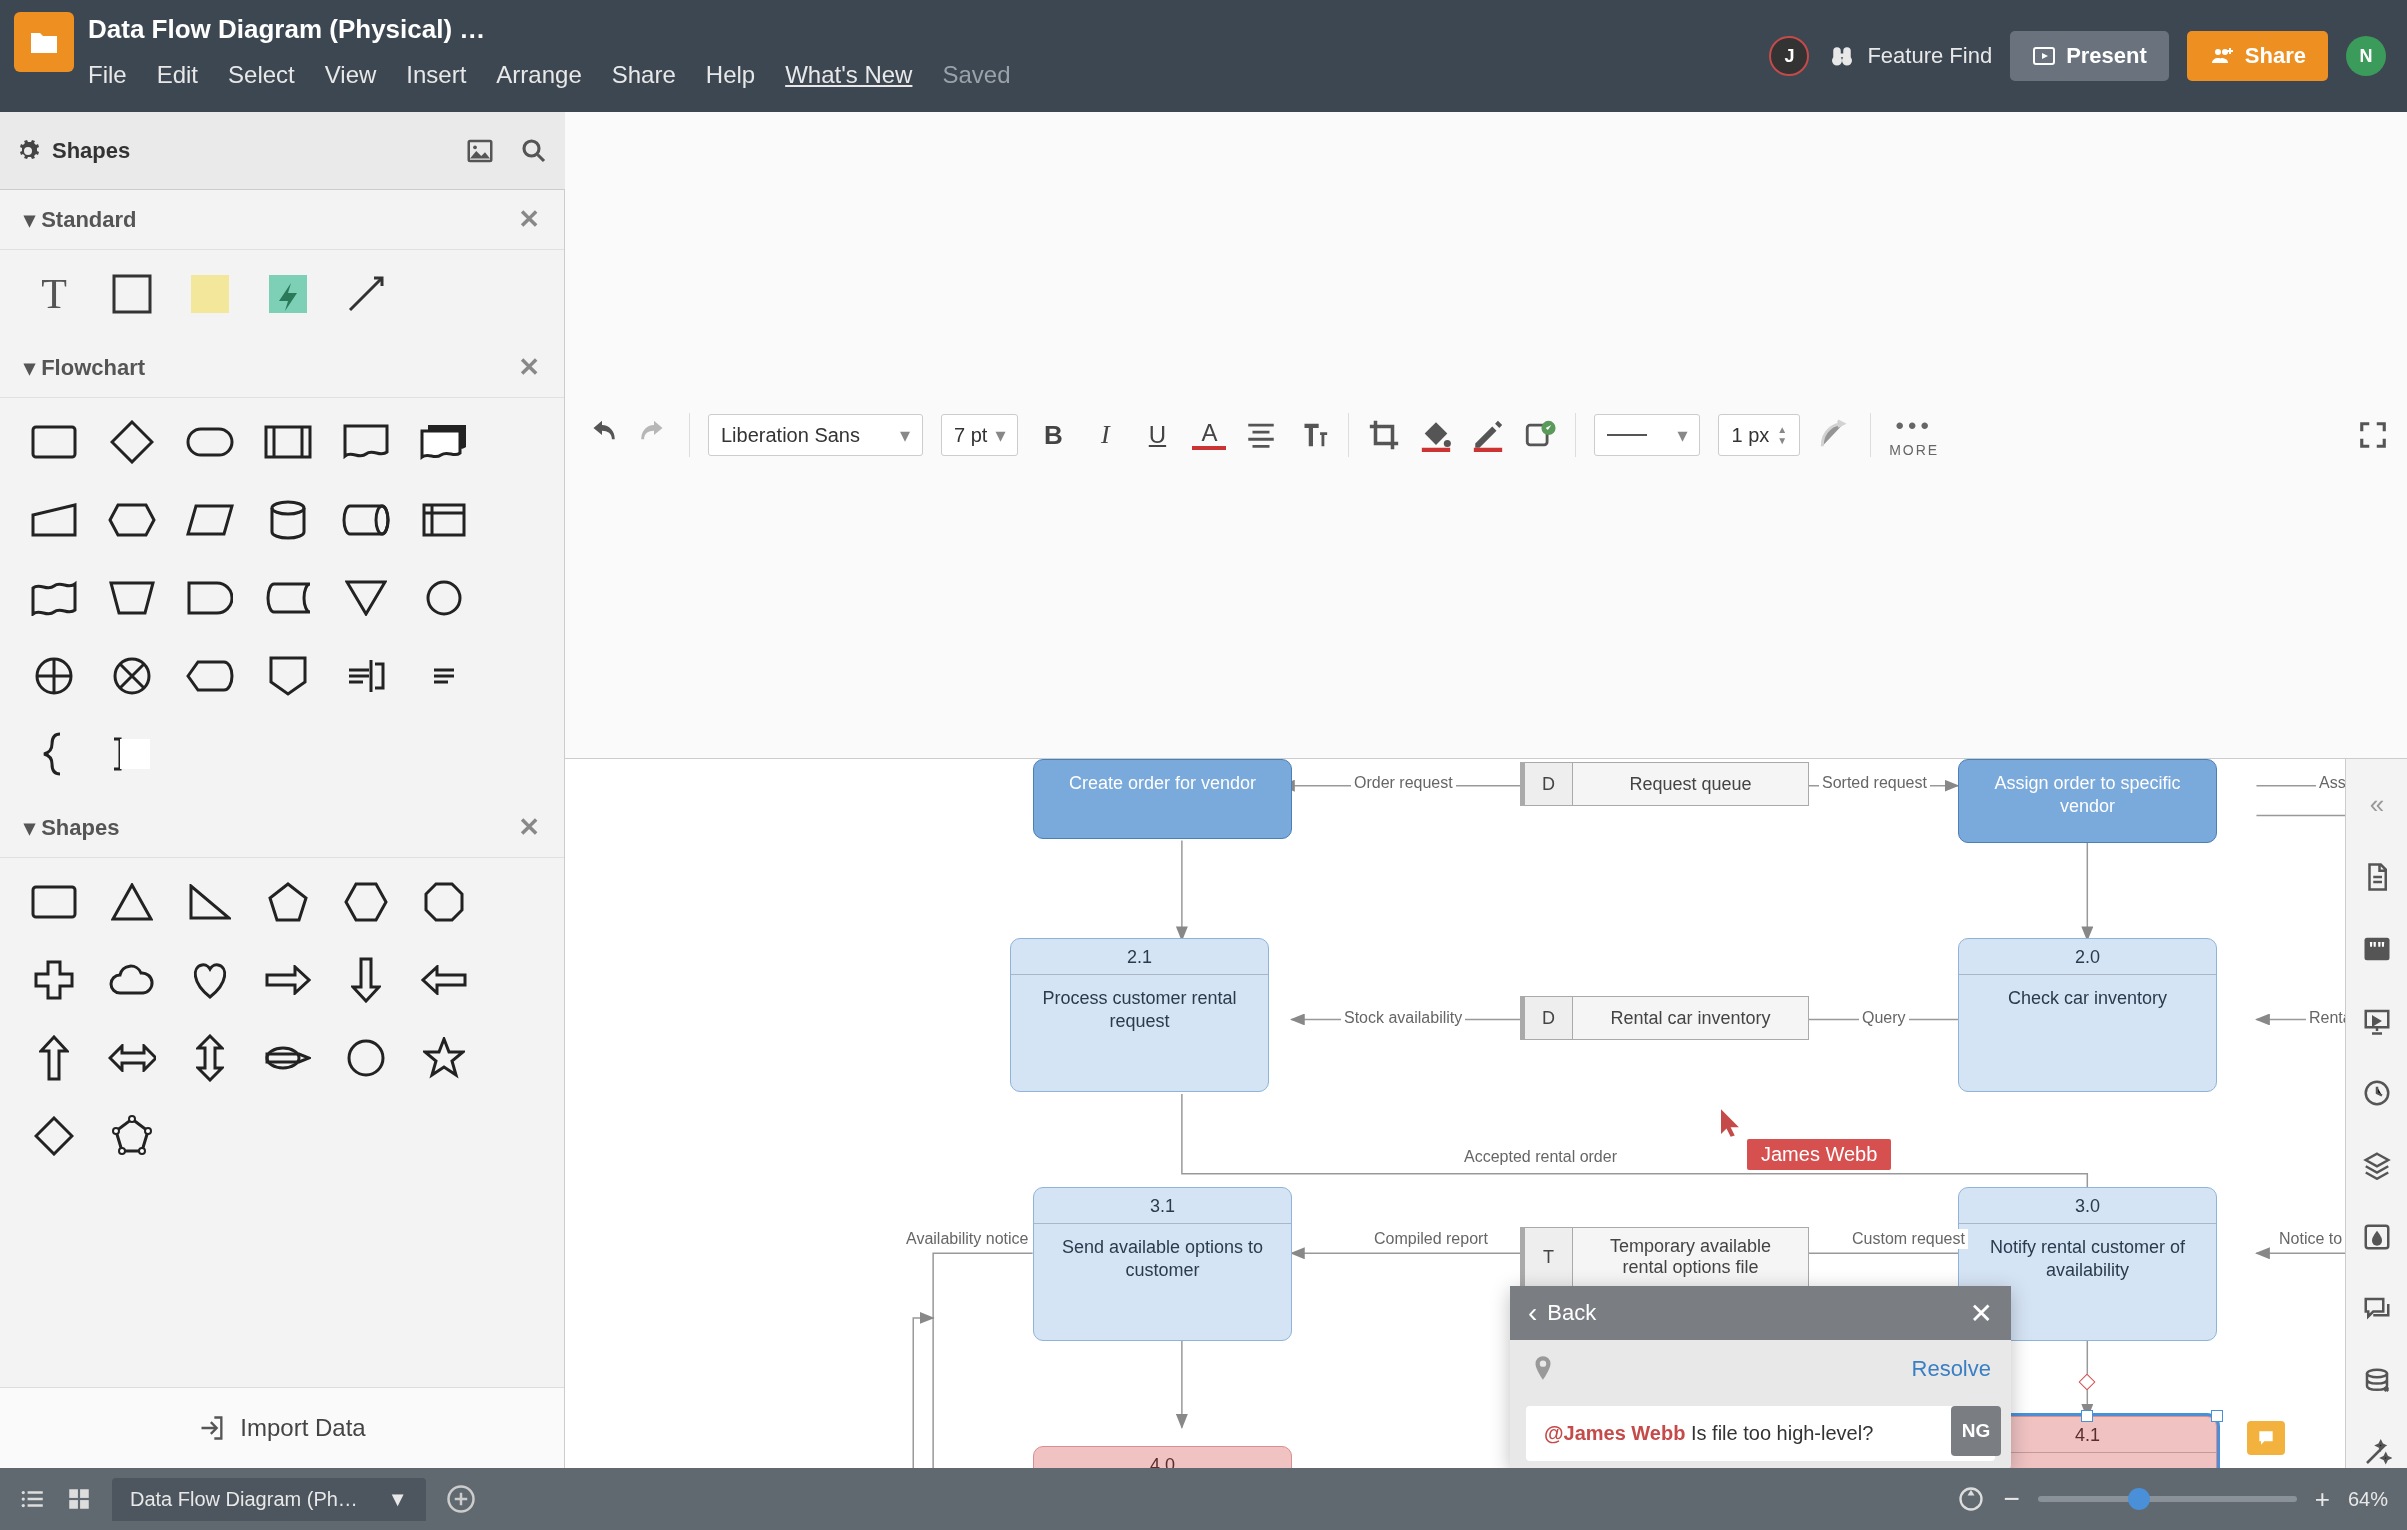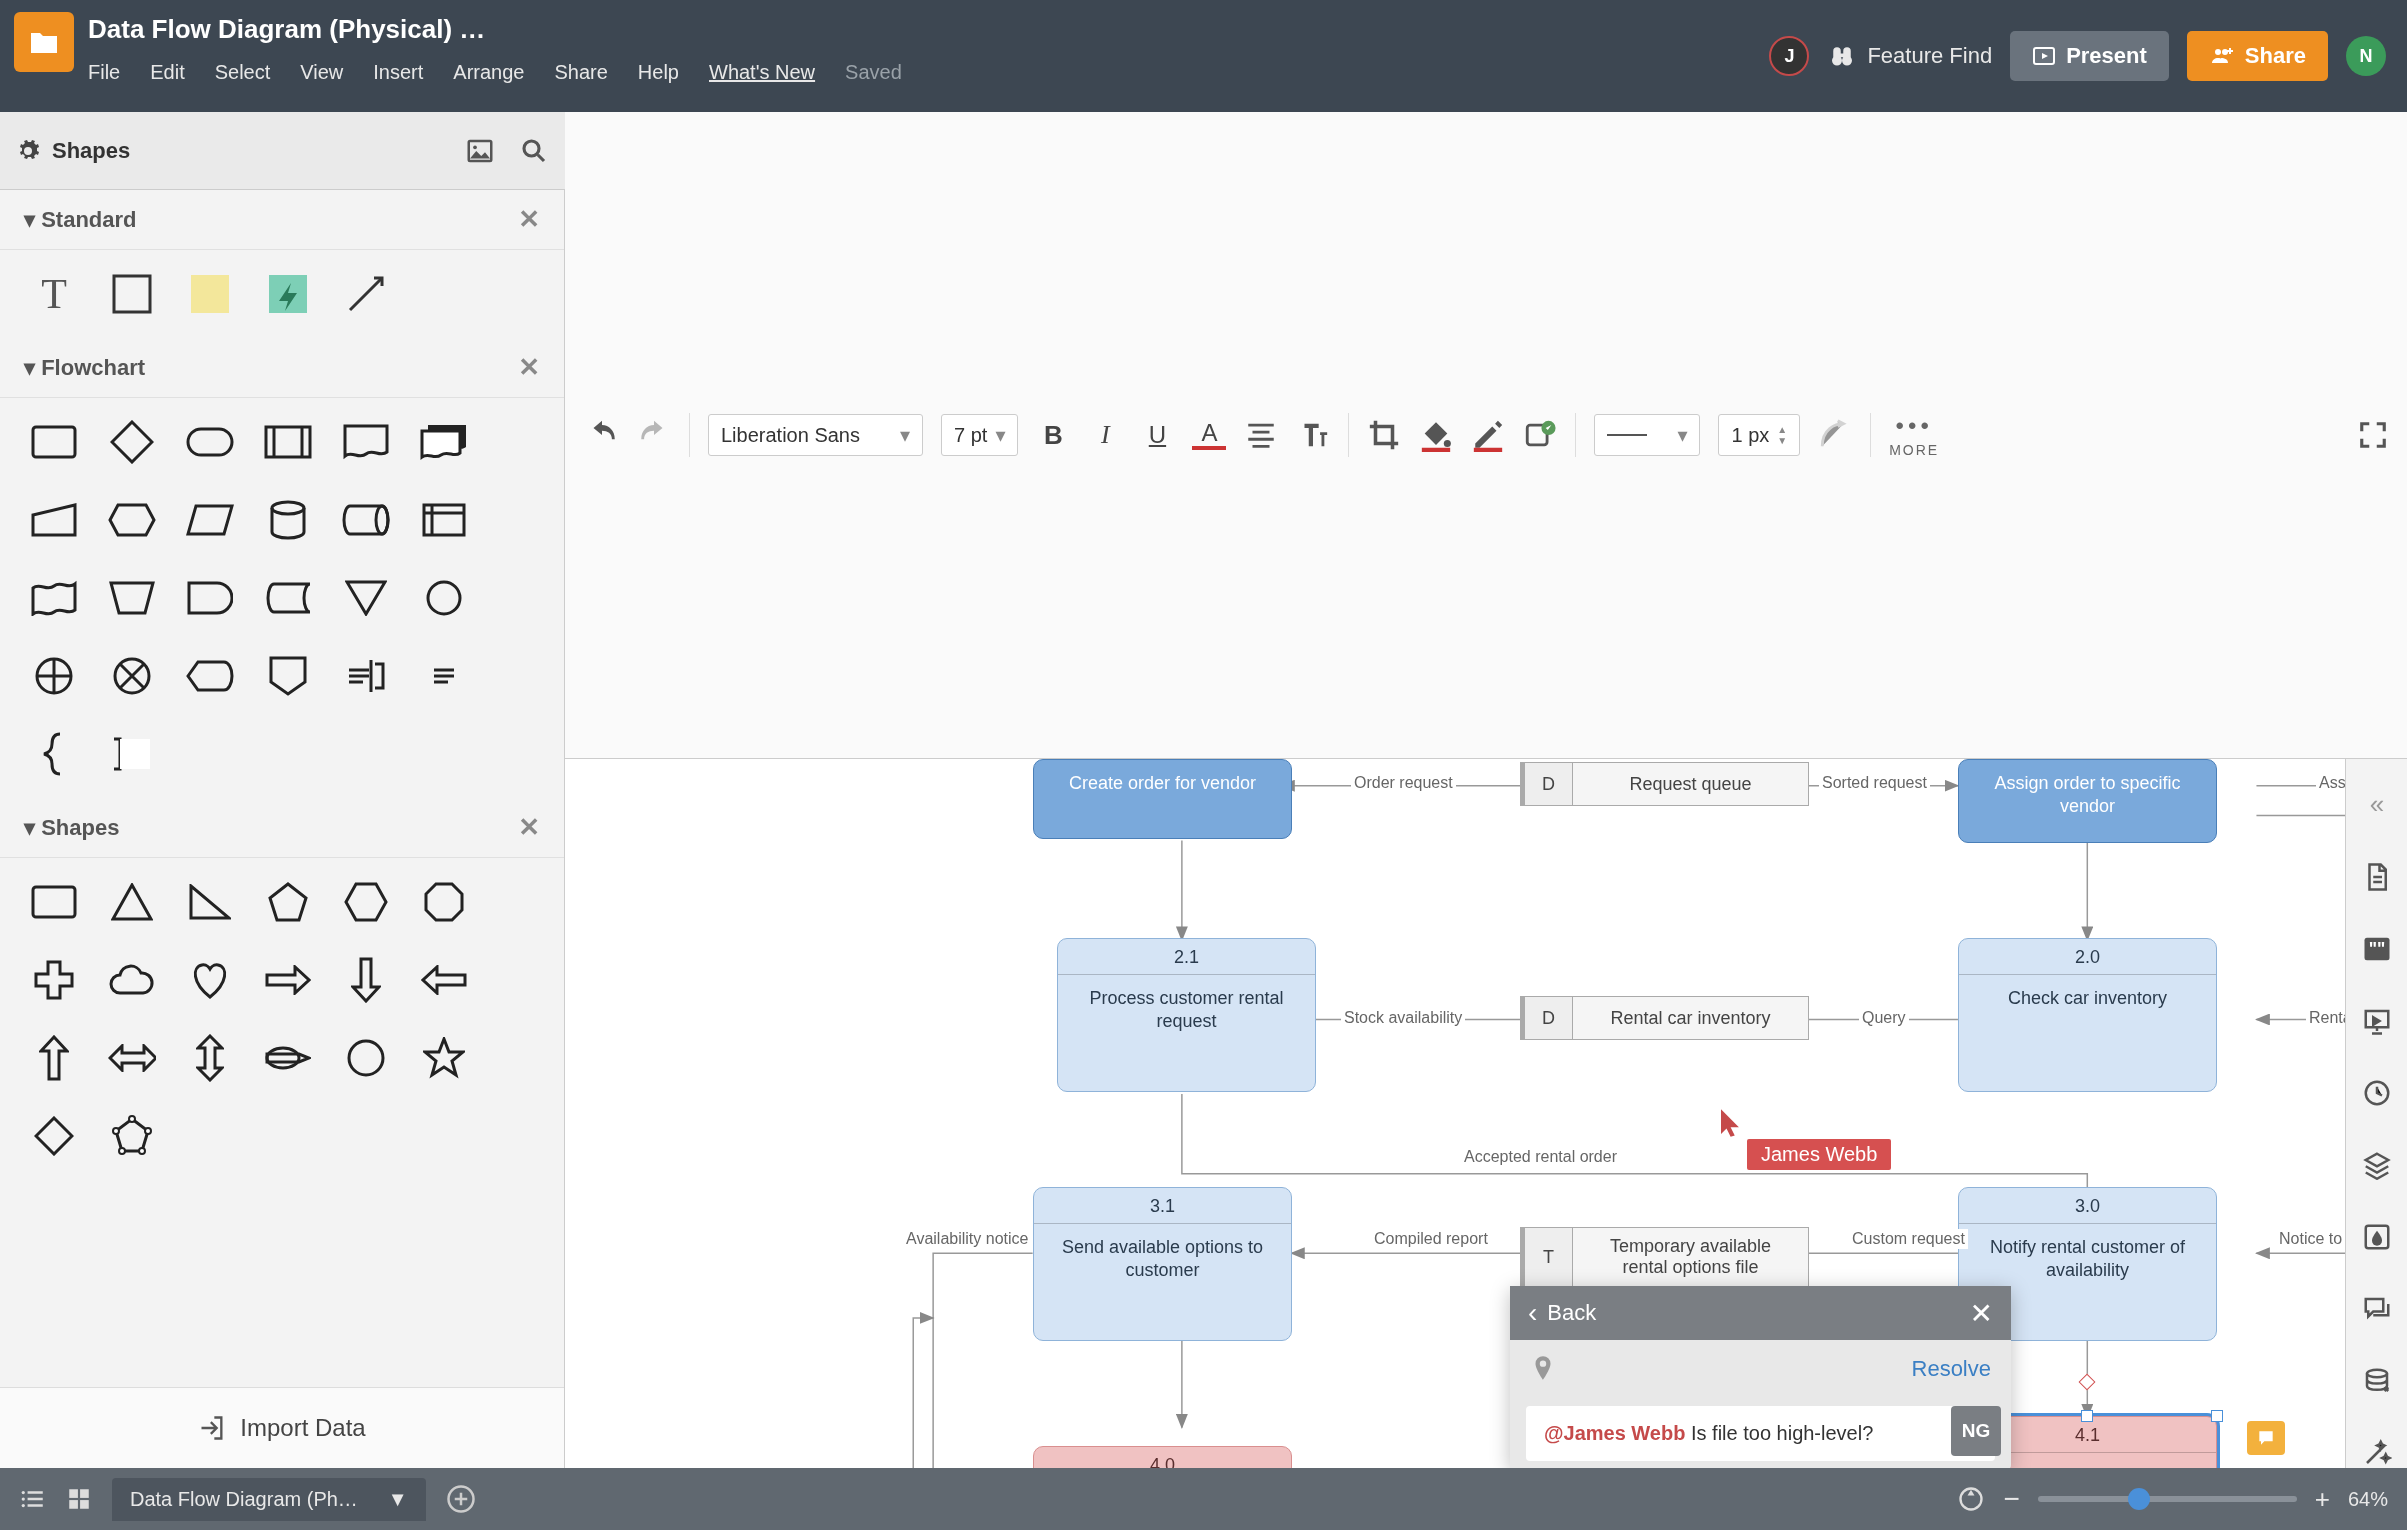--- a/index.html
+++ b/index.html
@@ -3,21 +3,21 @@
 <meta charset="utf-8">
 <style>
 * { margin: 0; padding: 0; box-sizing: border-box; font-family: -apple-system, BlinkMacSystemFont, "Segoe UI", Arial, sans-serif; }
 body { background: #f5f5f5; width: 2408px; height: 1530px; overflow: hidden; transform-origin: top left; }
 
 
 .header { background: #3d4752; height: 112px; display: flex; align-items: stretch; color: #e8e8e8; }
 .header-logo { width: 60px; height: 60px; background: #ee8f21; border-radius: 6px; display: flex; align-items: center; justify-content: center; margin: 12px 14px; }
 .header-left { flex: 1; }
 .doc-title { font-size: 26px; font-weight: 700; color: #fff; padding-top: 14px; }
-.menu-bar { display: flex; gap: 30px; font-size: 20px; padding-top: 16px; align-items: center; }
+.menu-bar { display: flex; gap: 30px; font-size: 24px; padding-top: 16px; align-items: center; }
 .menu-item { cursor: pointer; }
 .menu-item.whatsnew { text-decoration: underline; }
 .menu-item.saved { color: #9aa2a9; }
 .header-right { display: flex; align-items: center; gap: 18px; padding-right: 22px; }
 .avatar { width: 40px; height: 40px; border-radius: 50%; display: flex; align-items: center; justify-content: center; font-weight: 600; font-size: 18px; }
 .avatar.j { background: #333; color: #fff; border: 2px solid #c54a4a; }
 .avatar.n { background: #3b9b5a; color: #fff; }
 .feature-find { display: flex; align-items: center; gap: 10px; font-size: 22px; cursor: pointer; }
 .btn { padding: 12px 22px; border-radius: 5px; font-size: 22px; font-weight: 600; color: #fff; display: flex; align-items: center; gap: 10px; cursor: pointer; }
 .btn.present { background: #6a737d; }
@@ -576,21 +576,21 @@
             <div class="nbody">Create order for vendor</div>
           </div>
         <div class="datastore" style="left:955px;top:3px;width:289px">
             <div class="dslabel">D</div>
             <div class="dsbody">Request queue</div>
           </div>
         <div class="node blue" style="left:1393px;top:0;width:259px;height:84px">
             <div class="nbody">Assign order to specific vendor</div>
           </div>
 
-        <div class="node lblue" style="left:492px;top:179px;width:259px;height:154px">
+        <div class="node lblue" style="left:445px;top:179px;width:259px;height:154px">
             <div class="nhdr">2.1</div>
             <div class="nbody">Process customer rental request</div>
           </div>
         <div class="datastore" style="left:955px;top:237px;width:289px">
             <div class="dslabel">D</div>
             <div class="dsbody">Rental car inventory</div>
           </div>
         <div class="node lblue" style="left:1393px;top:179px;width:259px;height:154px">
             <div class="nhdr">2.0</div>
             <div class="nbody">Check car inventory</div>

